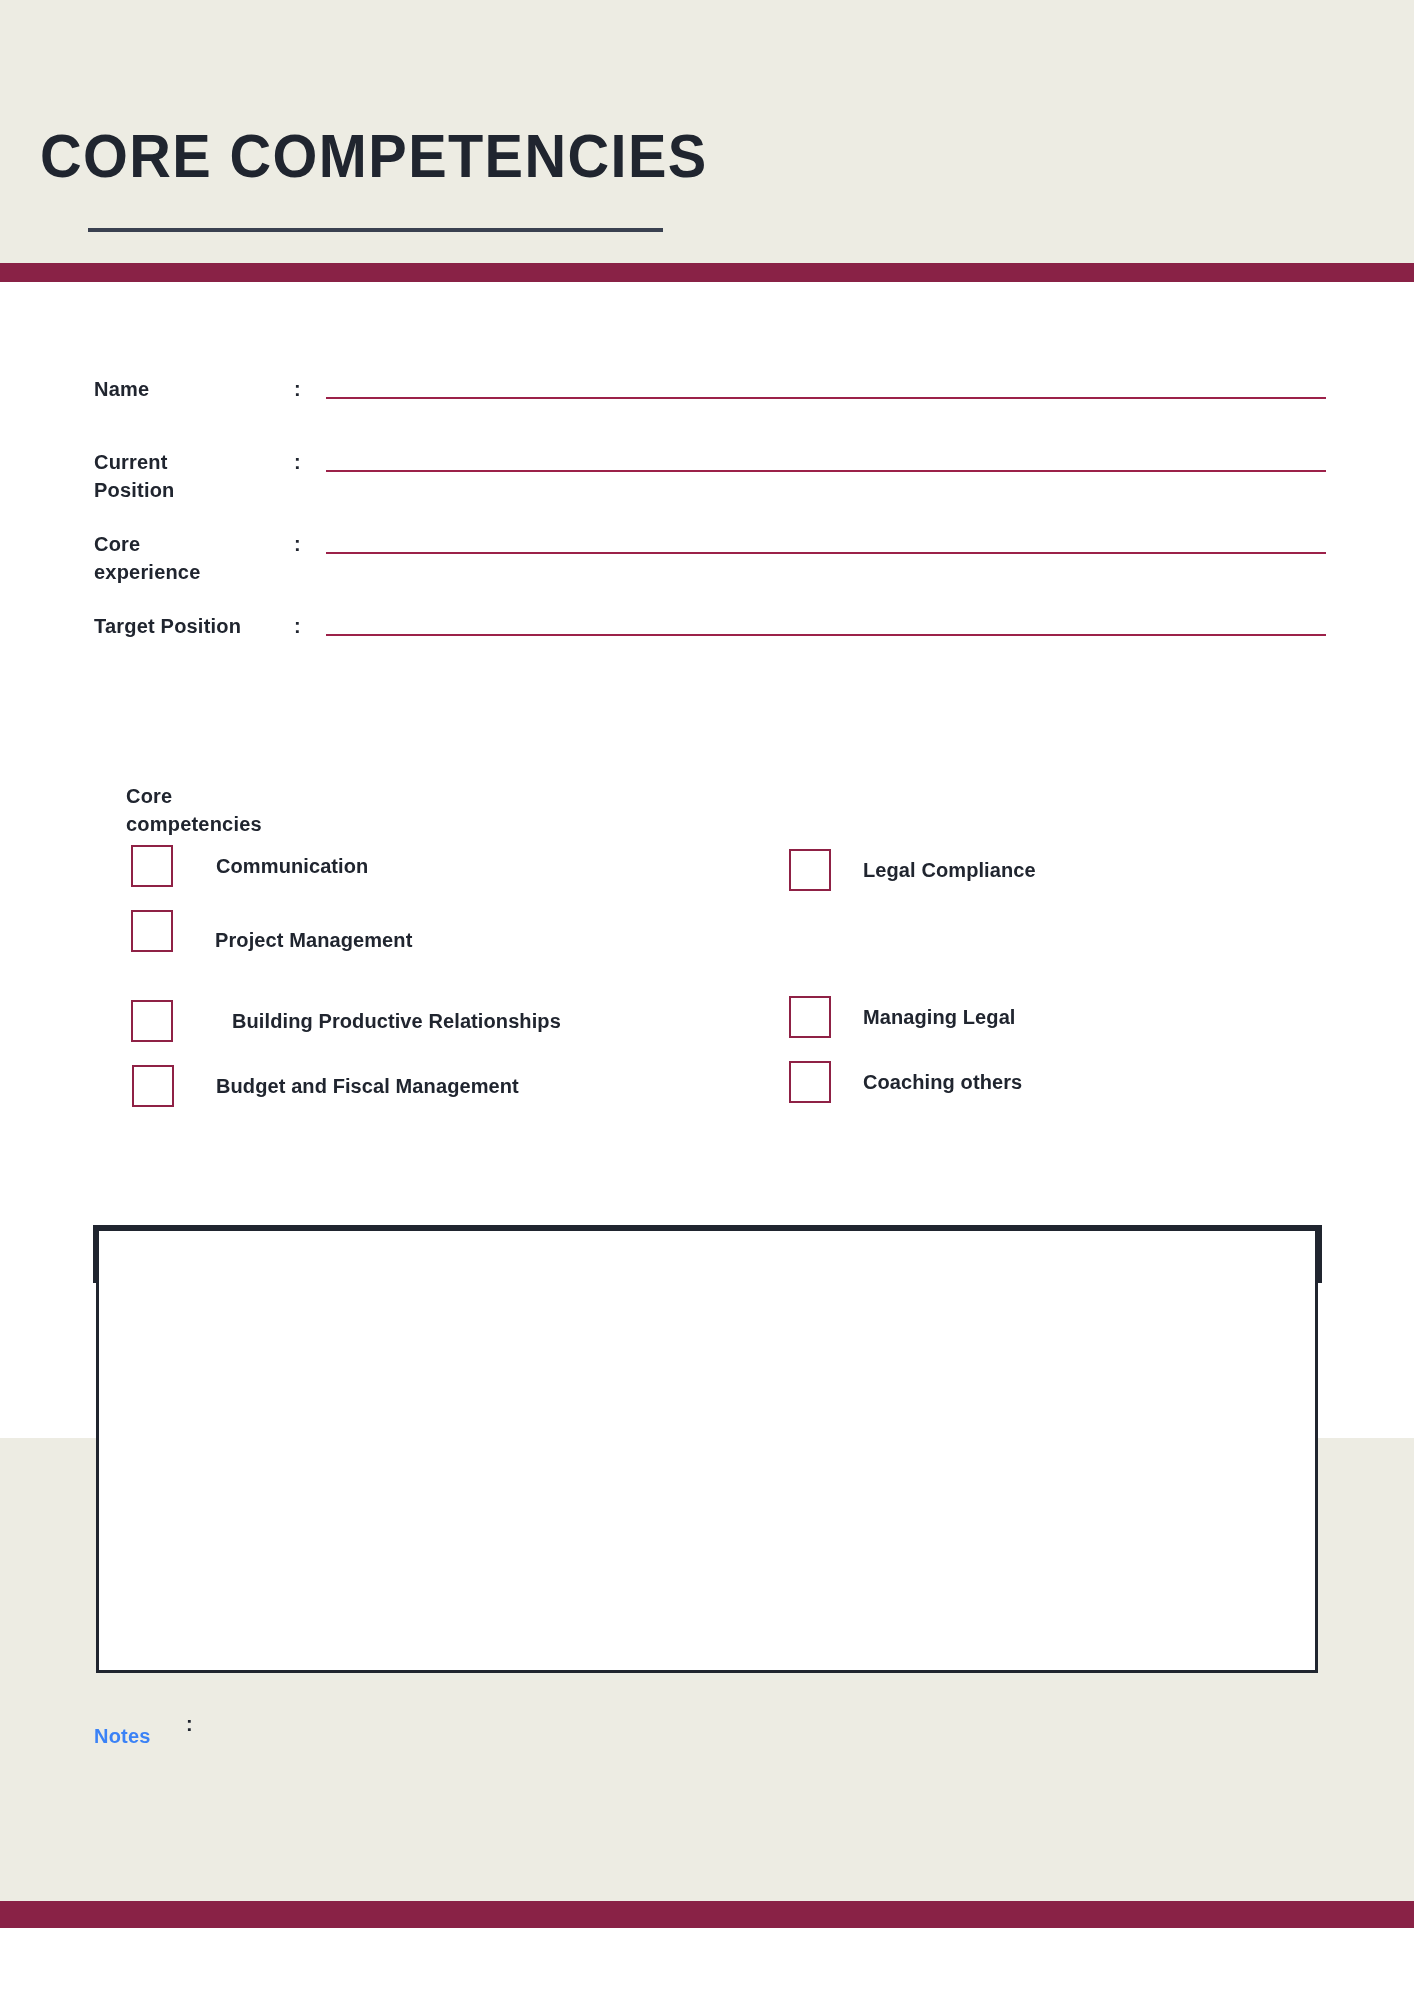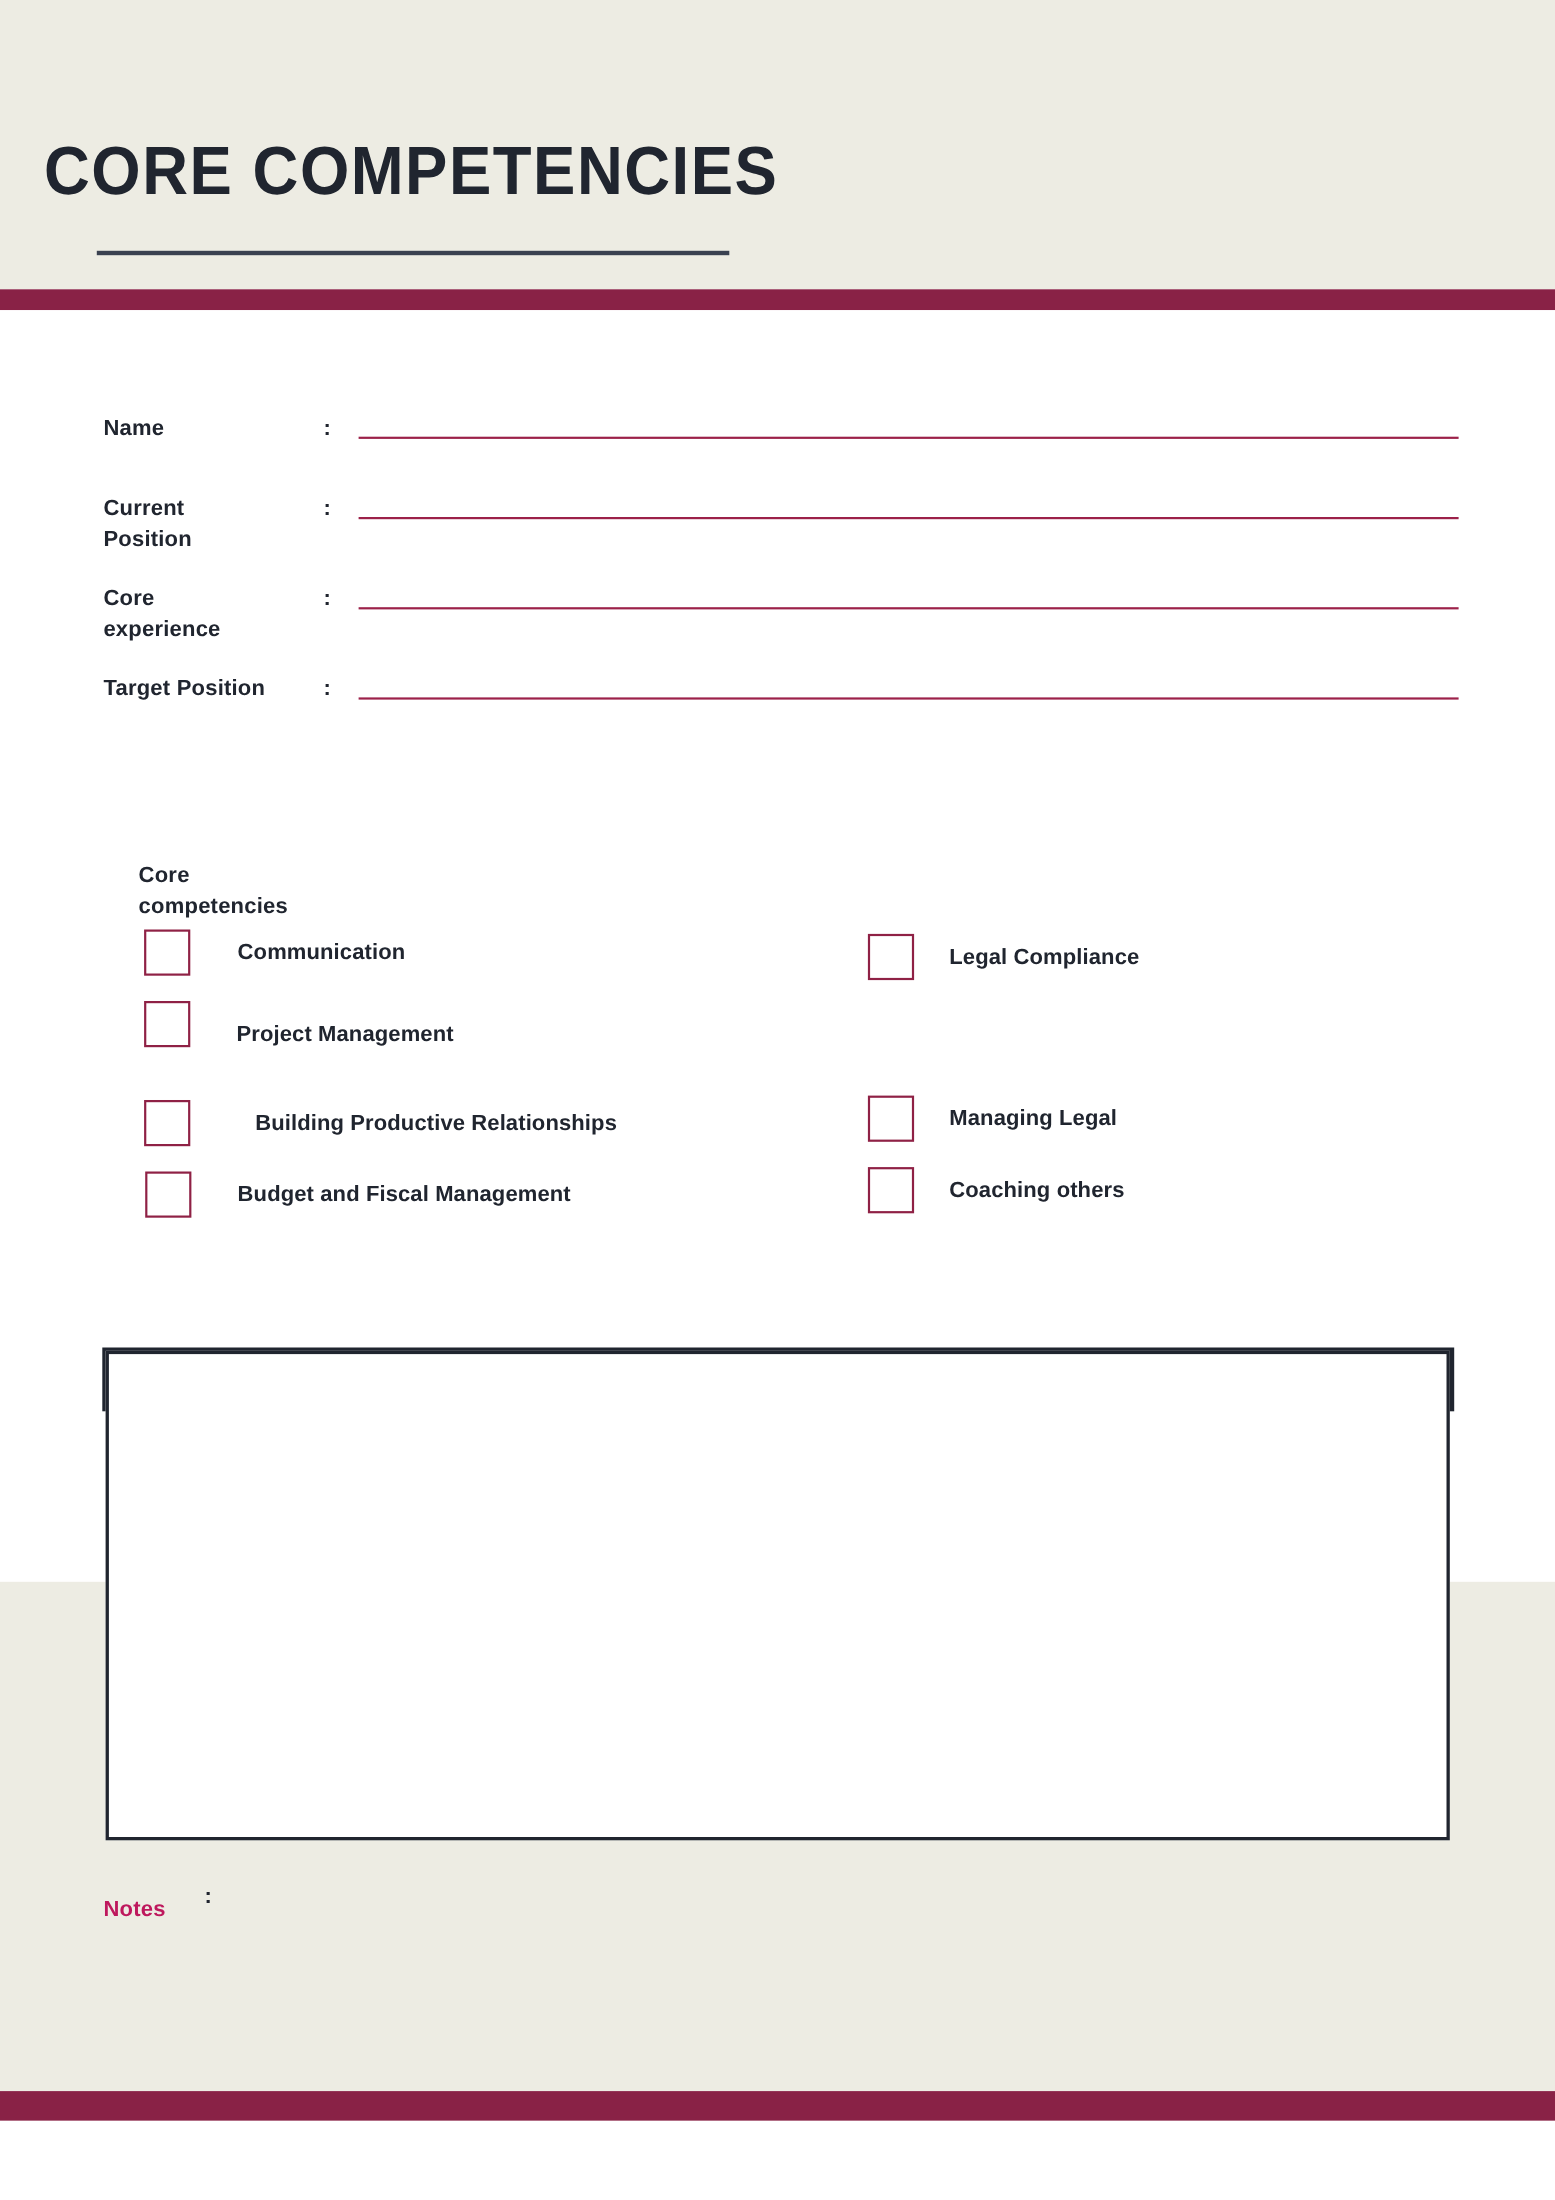--- a/index.html
+++ b/index.html
@@ -175,21 +175,21 @@
     border: 3px solid #20252f;
     box-sizing: border-box;
   }
 
   
   .notes-label {
     position: absolute;
     left: 94px; top: 1725px;
     font-size: 20px;
     font-weight: bold;
-    color: #be185d;
+    color: #3b82f6;
     letter-spacing: 0.2px;
   }
   .notes-colon {
     position: absolute;
     left: 186px; top: 1713px;
     font-size: 20px;
     font-weight: bold;
     color: #20252f;
   }
 </style>

